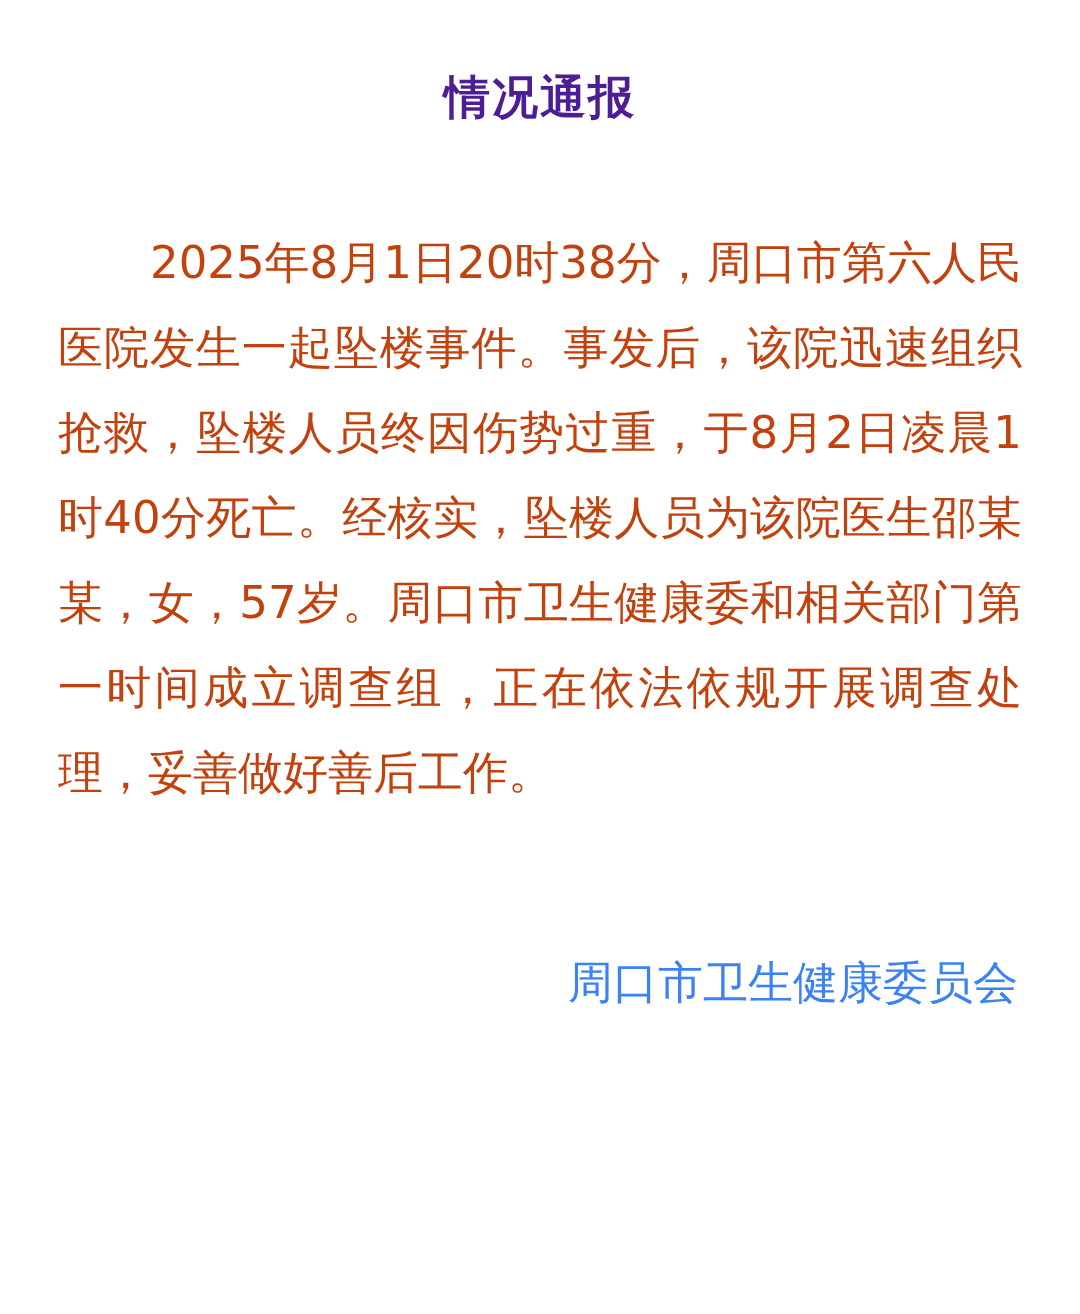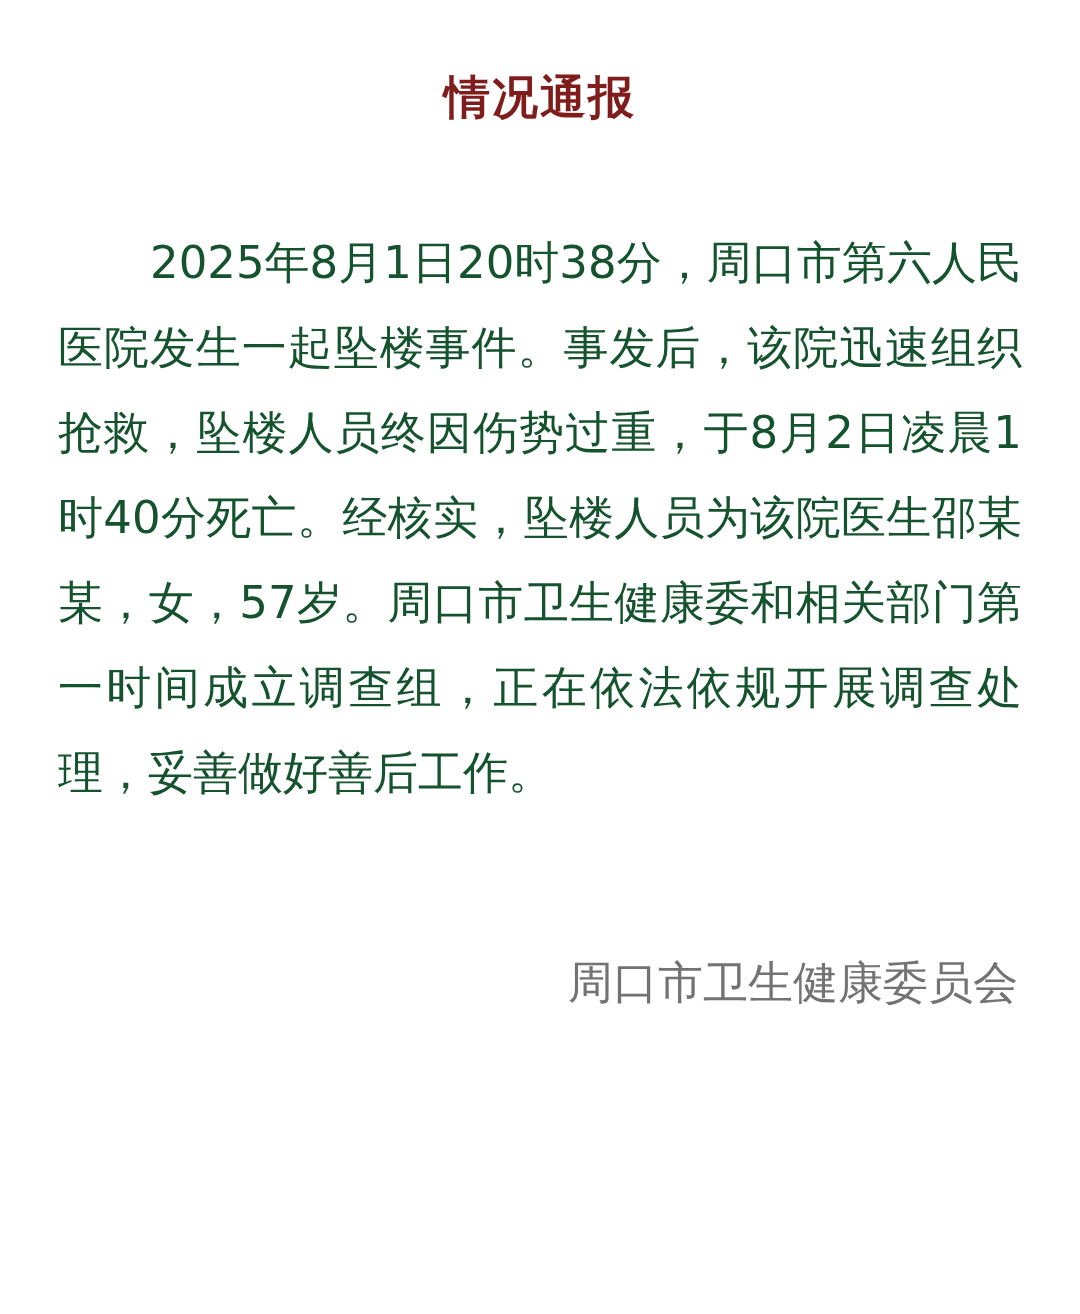--- a/index.html
+++ b/index.html
@@ -17,44 +17,44 @@
     box-sizing: border-box;
     width: 1080px;
     height: 1314px;
     padding: 50px 58px 40px 58px;
     background: #ffffff;
     display: flex;
     flex-direction: column;
   }
   .notice-title {
     text-align: center;
-    color: #7f1d1d;
+    color: #4c1d95;
     font-size: 46px;
     font-weight: bold;
     letter-spacing: 2px;
     line-height: 1.3;
     margin-top: 18px;
   }
   .notice-body {
     margin-top: 92px;
-    color: #14532d;
+    color: #c2410c;
     font-size: 45px;
     line-height: 85px;
     text-align: justify;
     text-justify: inter-ideograph;
     letter-spacing: 0px;
   }
   .notice-body .indent {
     display: inline-block;
     width: 92px;
   }
   .signature {
     margin-top: 125px;
     text-align: right;
-    color: #737373;
+    color: #3b82f6;
     font-size: 45px;
     line-height: 85px;
     padding-right: 4px;
   }
   .signature .org {
     display: block;
   }
   .signature .date {
     display: block;
   }

